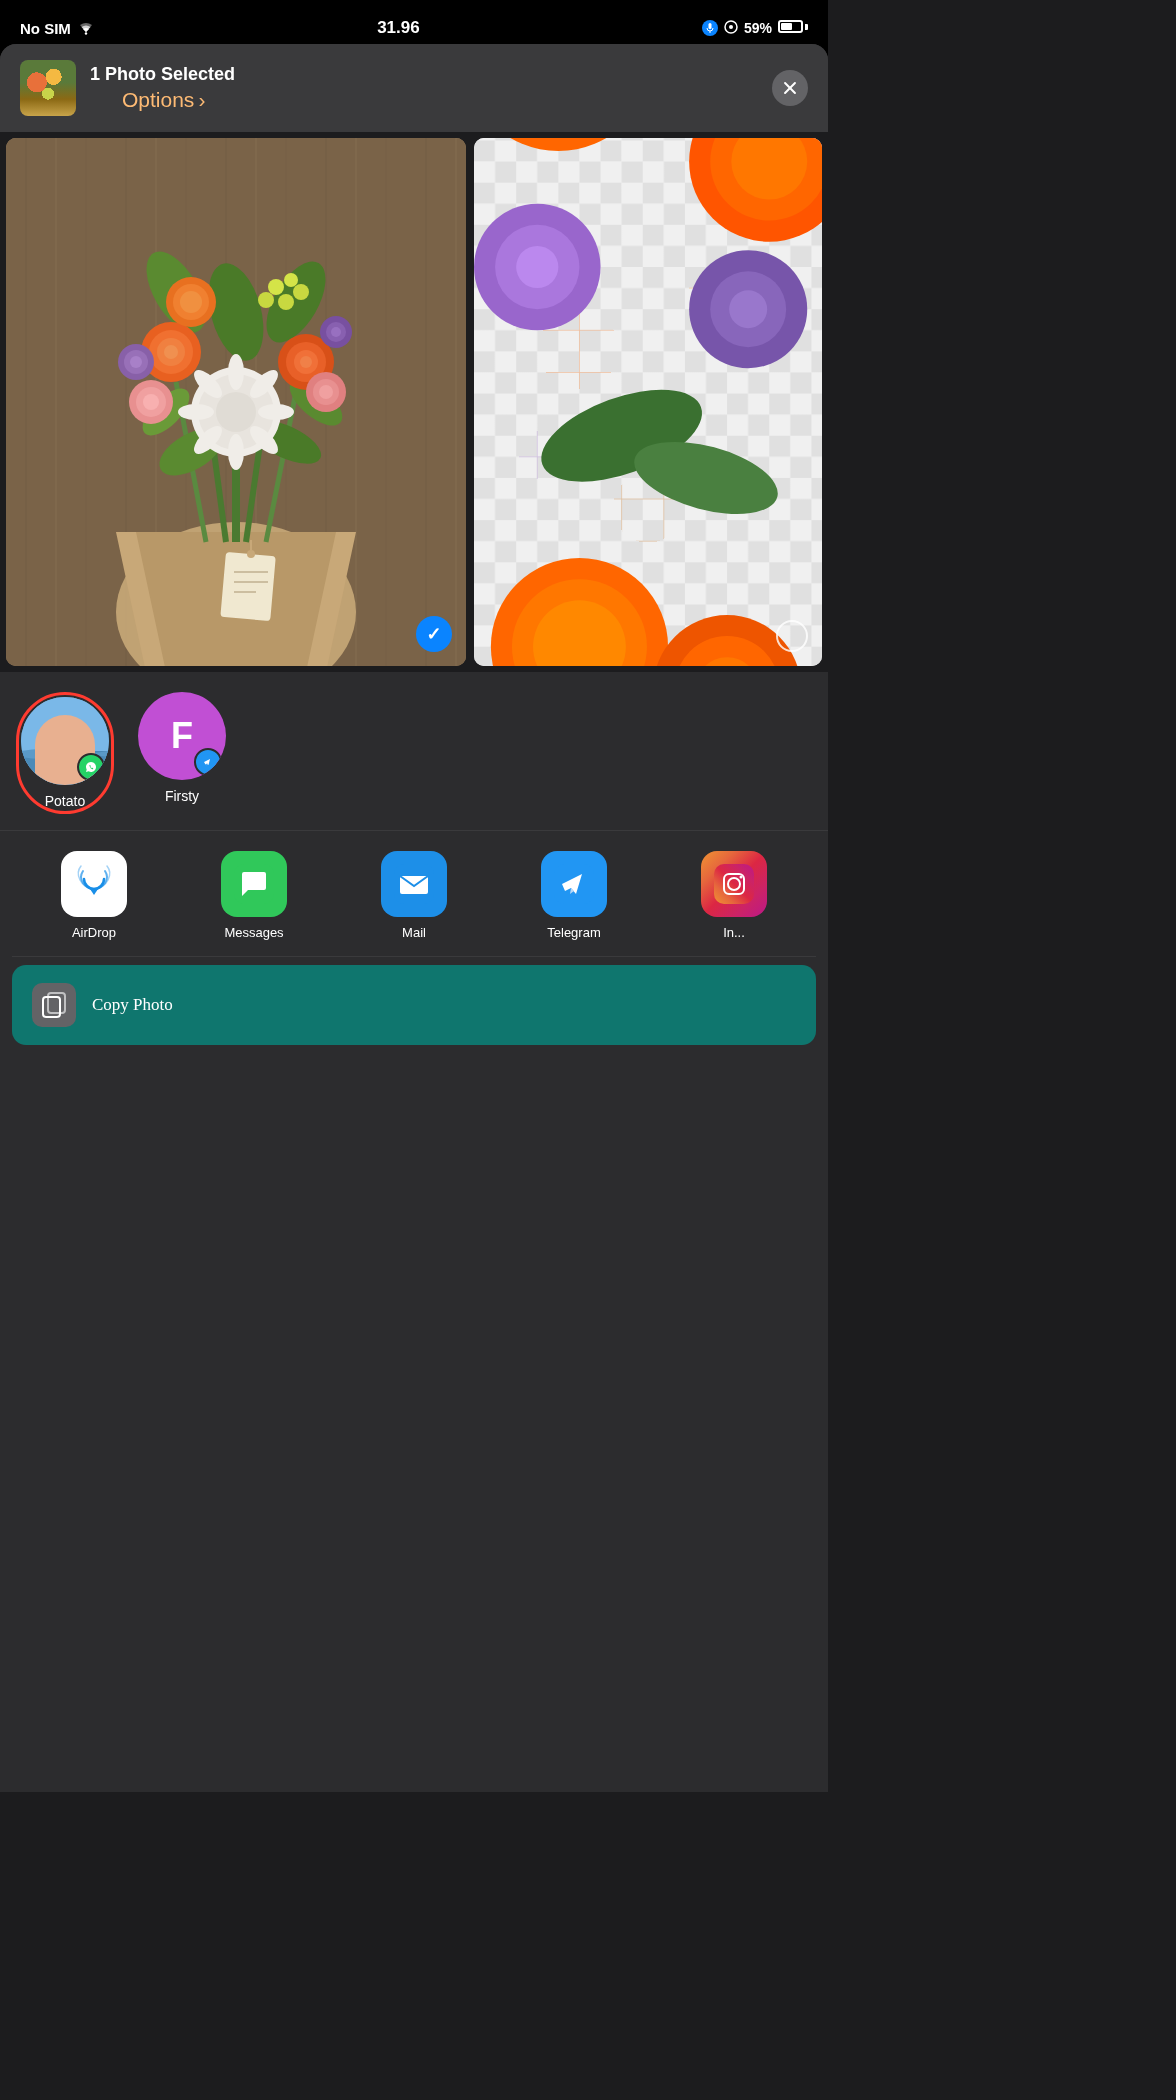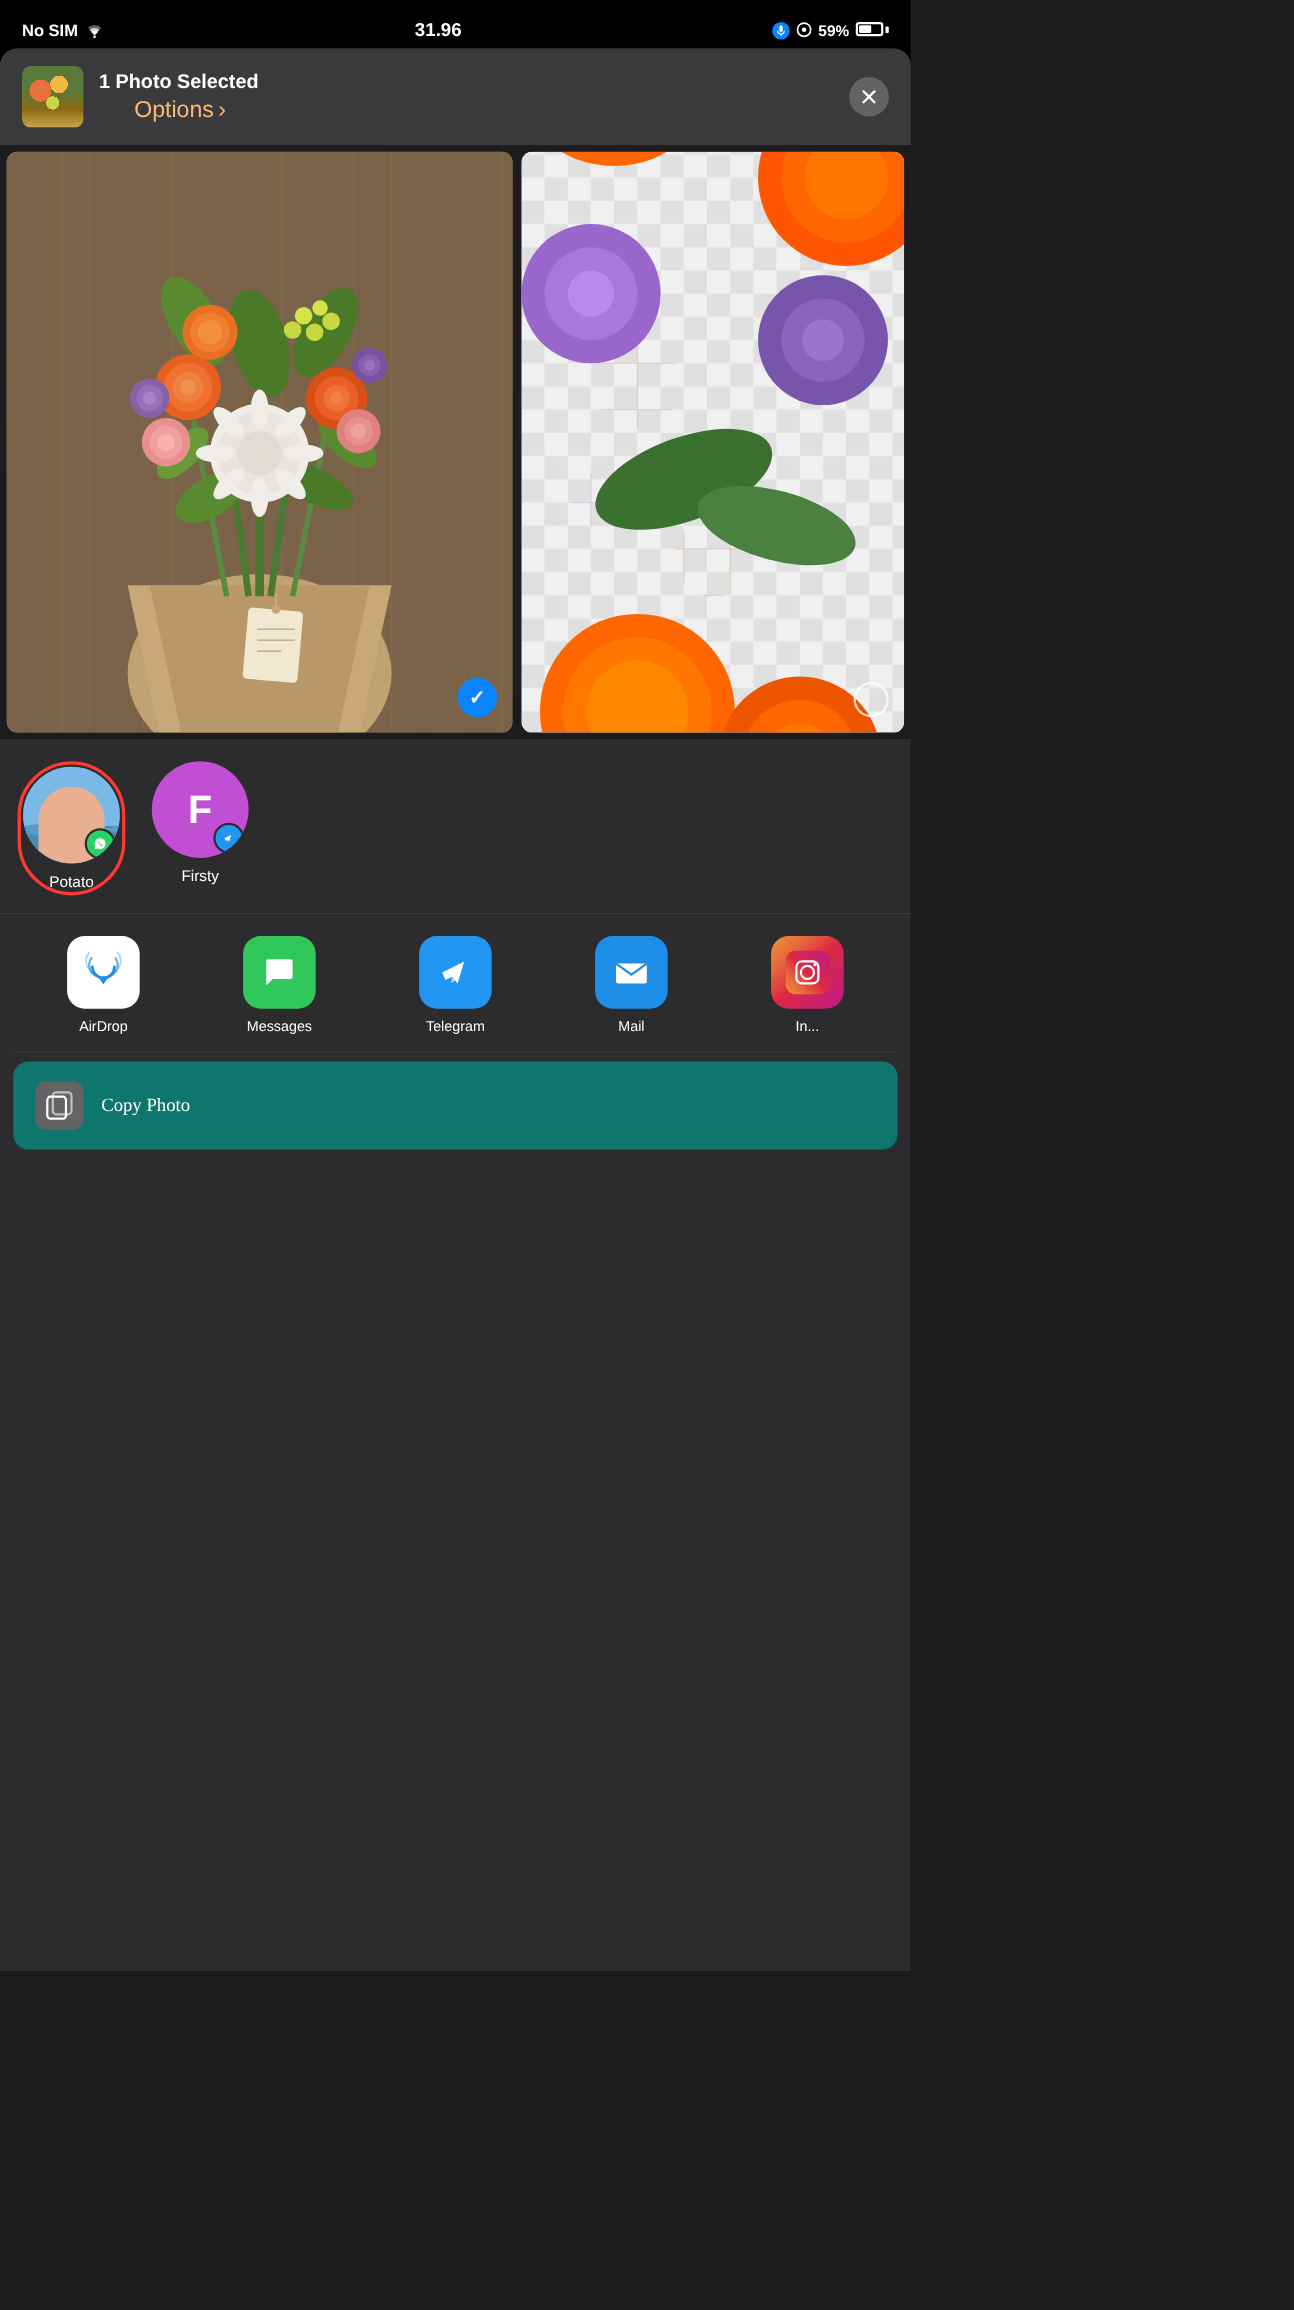--- a/index.html
+++ b/index.html
@@ -636,39 +636,39 @@
       <div class="app-icon app-messages">
         <svg width="40" height="40" viewBox="0 0 40 40">
           <rect width="40" height="40" rx="10" fill="#30c85a"></rect>
           <path d="M8 10 Q8 8 10 8 L30 8 Q32 8 32 10 L32 24 Q32 26 30 26 L14 26 L8 32 L8 10Z" fill="white"></path>
         </svg>
       </div>
       <div class="app-name">Messages</div>
     </div>
 
     <div class="app-item">
+      <div class="app-icon app-mail">
+        <svg width="40" height="40" viewBox="0 0 40 40">
+          <rect width="40" height="40" rx="10" fill="#1d8fe8"></rect>
+          <rect x="6" y="12" width="28" height="18" rx="2" fill="white"></rect>
+          <path d="M6 12 L20 22 L34 12" stroke="#1d8fe8" stroke-width="2" fill="none"></path>
+        </svg>
+      </div>
+      <div class="app-name">Mail</div>
+    </div>
+
+    <div class="app-item">
       <div class="app-icon app-telegram">
         <svg width="40" height="40" viewBox="0 0 40 40">
           <rect width="40" height="40" rx="10" fill="#2196f3"></rect>
           <path d="M8 20 L28 10 L22 30 L17 24 L11 27Z" fill="white"></path>
           <path d="M17 24 L16 30 L20 27Z" fill="#b8d8f8"></path>
         </svg>
       </div>
       <div class="app-name">Telegram</div>
-    </div>
-
-    <div class="app-item">
-      <div class="app-icon app-mail">
-        <svg width="40" height="40" viewBox="0 0 40 40">
-          <rect width="40" height="40" rx="10" fill="#1d8fe8"></rect>
-          <rect x="6" y="12" width="28" height="18" rx="2" fill="white"></rect>
-          <path d="M6 12 L20 22 L34 12" stroke="#1d8fe8" stroke-width="2" fill="none"></path>
-        </svg>
-      </div>
-      <div class="app-name">Mail</div>
     </div>
 
     <div class="app-item">
       <div class="app-icon app-instagram">
         <svg width="40" height="40" viewBox="0 0 40 40">
           <defs>
             <linearGradient id="ig" x1="0%" y1="100%" x2="100%" y2="0%">
               <stop offset="0%" stop-color="#f09433"></stop>
               <stop offset="25%" stop-color="#e6683c"></stop>
               <stop offset="50%" stop-color="#dc2743"></stop>

